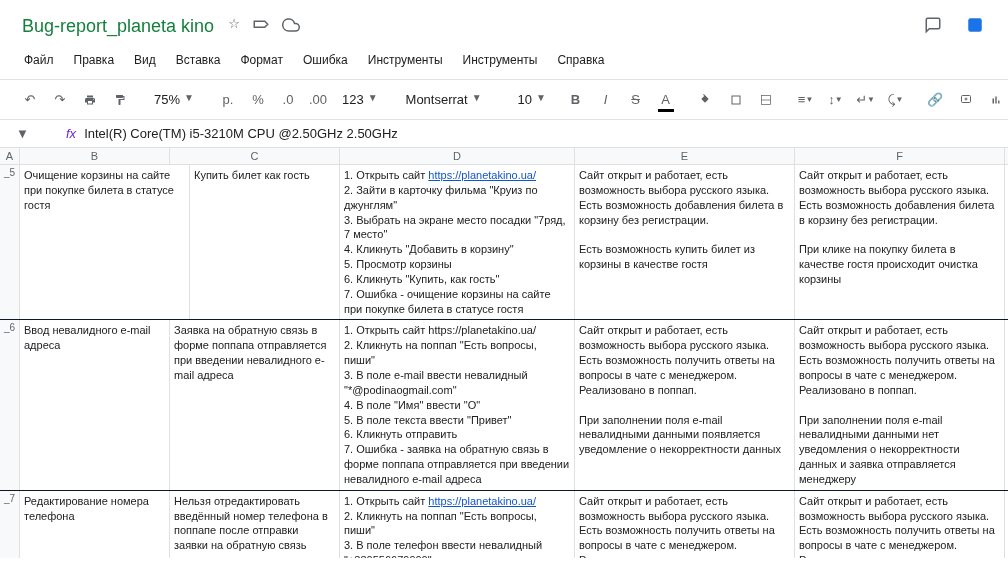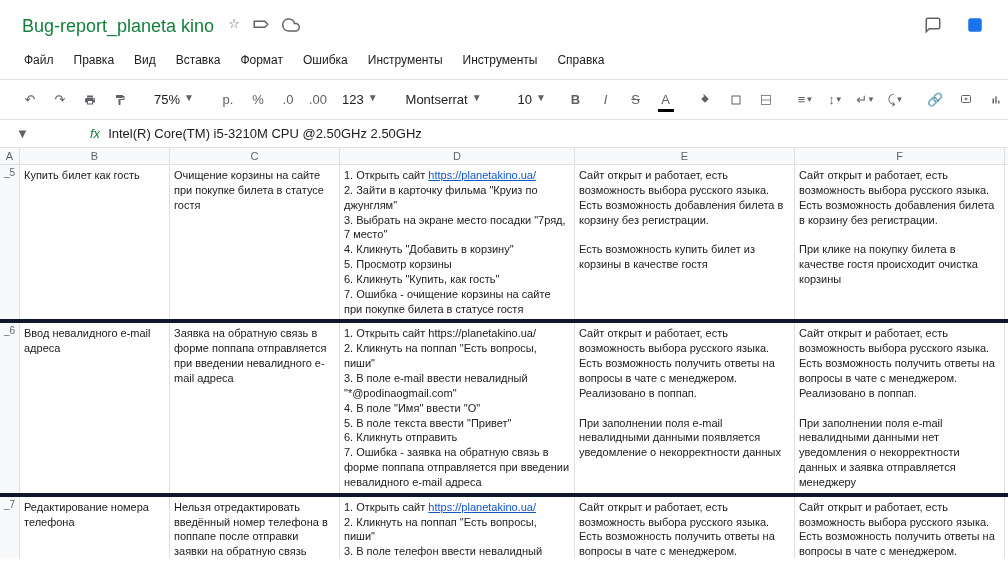--- a/index.html
+++ b/index.html
@@ -19,35 +19,35 @@
     .toolbar { display: flex; align-items: center; padding: 4px 16px; gap: 2px; border-bottom: 1px solid #e0e0e0; height: 40px; }
     .tb-btn { padding: 6px 8px; cursor: pointer; color: #5f6368; border-radius: 4px; display: flex; align-items: center; justify-content: center; min-width: 28px; height: 28px; }
     .tb-sep { width: 1px; height: 20px; background: #e0e0e0; margin: 0 4px; }
     .tb-select { display: flex; gap: 4px; padding: 4px 8px; cursor: pointer; font-size: 13px; color: #202124; }
     .tb-select .chev { font-size: 10px; color: #5f6368; }
     .font-color { position: relative; }
     .font-color::after { content: ''; position: absolute; bottom: 2px; left: 6px; right: 6px; height: 3px; background: #000; }
     
     .formula-bar { display: flex; align-items: center; padding: 4px 16px; border-bottom: 1px solid #e0e0e0; height: 28px; font-size: 13px; }
     .cell-ref { width: 50px; color: #5f6368; }
-    .fx-label { font-style: italic; color: #15803d; margin-right: 8px; margin-left: 24px; }
+    .fx-label { font-style: italic; color: #6d28d9; margin-right: 8px; }
     .formula-input { flex: 1; color: #202124; }
     
     .sheet { display: flex; flex-direction: column; overflow: auto; height: calc(580px - 170px); }
     .sheet-header { display: flex; background: #f8f9fa; border-bottom: 1px solid #e0e0e0; position: sticky; top: 0; }
     .col-hdr { border-right: 1px solid #e0e0e0; font-size: 11px; color: #5f6368; text-align: center; padding: 2px 0; }
     .col-a { width: 20px; }
     .col-b { width: 150px; }
     .col-c { width: 170px; }
     .col-d { width: 235px; }
     .col-e { width: 220px; }
     .col-f { width: 210px; }
     
     .sheet-body { display: flex; flex-direction: column; }
-    .row { display: flex; border-bottom: 4px solid #0f172a; }
+    .row { display: flex; border-bottom: 1px solid #0f172a; }
     .row-hdr { width: 20px; background: #f8f9fa; border-right: 1px solid #e0e0e0; font-size: 10px; color: #5f6368; display: flex; align-items: flex-start; justify-content: center; padding-top: 2px; }
     .cell { border-right: 1px solid #e0e0e0; padding: 3px 4px; font-size: 11px; line-height: 1.35; vertical-align: top; overflow: hidden; }
     .cell a { color: #1155cc; text-decoration: underline; }
     
     svg { width: 18px; height: 18px; }
   </style>
 </head>
 <body>
 
 <div class="titlebar">
@@ -181,22 +181,22 @@
     <div class="col-hdr col-a">A</div>
     <div class="col-hdr col-b">B</div>
     <div class="col-hdr col-c">C</div>
     <div class="col-hdr col-d">D</div>
     <div class="col-hdr col-e">E</div>
     <div class="col-hdr col-f">F</div>
   </div>
   <div class="sheet-body" id="sheet-body">
       <div class="row">
         <div class="row-hdr">_5</div>
+        <div class="cell col-c" style="white-space: pre-wrap;">Очищение корзины на сайте при покупке билета в статусе гостя</div>
         <div class="cell col-b" style="white-space: pre-wrap;">Купить билет как гость</div>
-        <div class="cell col-c" style="white-space: pre-wrap;">Очищение корзины на сайте при покупке билета в статусе гостя</div>
         <div class="cell col-d" style="white-space: pre-wrap;">1. Открыть сайт <a>https://planetakino.ua/</a>
 2. Зайти в карточку фильма "Круиз по джунглям"
 3. Выбрать на экране место посадки "7ряд, 7 место"
 4. Кликнуть "Добавить в корзину"
 5. Просмотр корзины
 6. Кликнуть "Купить, как гость"
 7. Ошибка - очищение корзины на сайте при покупке билета в статусе гостя</div>
         <div class="cell col-e" style="white-space: pre-wrap;">Сайт открыт и работает, есть возможность выбора русского языка.
 Есть возможность добавления билета в корзину без регистрации.
 

